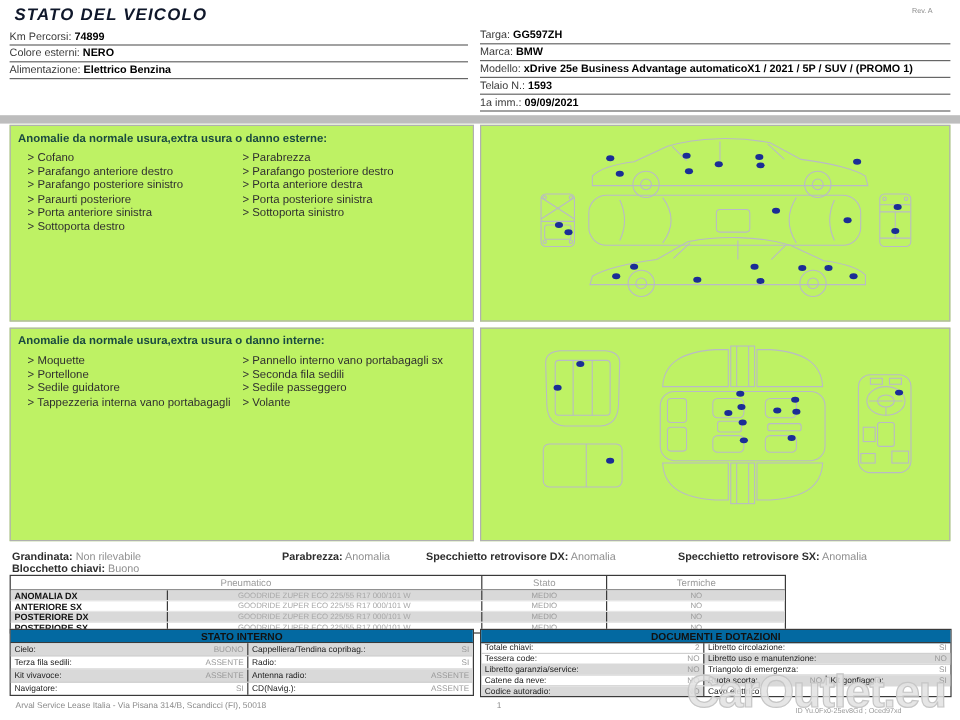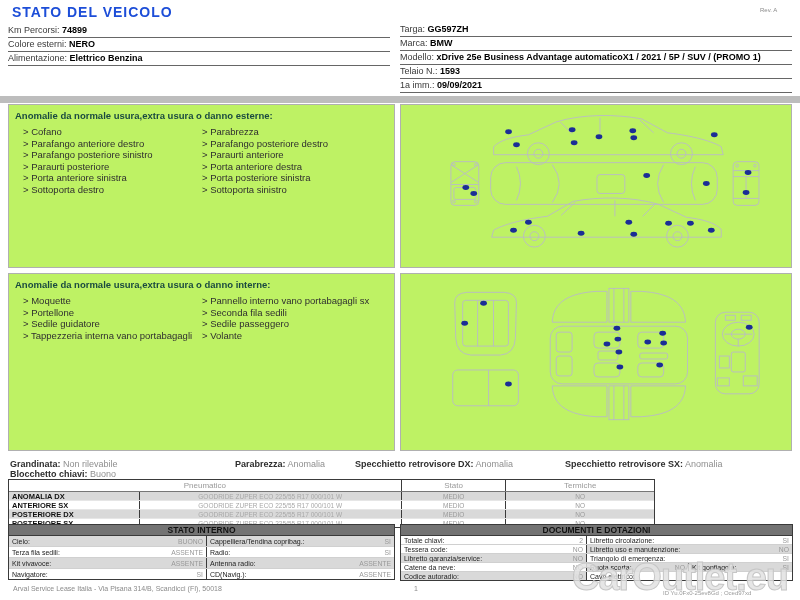--- a/index.html
+++ b/index.html
@@ -1,19 +1,19 @@
 <!DOCTYPE html>
 <html><head>
 <meta charset="utf-8">
 <style>
   html,body{margin:0;padding:0;background:#fff;}
   .page{position:relative;width:800px;height:600px;background:#fff;overflow:hidden;
         font-family:"Liberation Sans", sans-serif;color:#222;}
   .title{position:absolute;left:12px;top:4px;font-size:14px;font-weight:bold;
-         letter-spacing:1px;color:#1d4ed8;}
+         letter-spacing:1px;color:#0f172a;font-style:italic;}
   .rev{position:absolute;left:760px;top:7px;font-size:6px;color:#8a8a8a;}
   .info{position:absolute;font-size:9px;line-height:11px;}
   .info-left{left:8px;top:25px;width:382px;}
   .info-right{left:400px;top:24px;width:392px;}
   .irow{border-bottom:1px solid #666;padding-bottom:1px;margin-bottom:1px;}
   .ilbl{color:#3a3a3a;}
   .ival{font-weight:bold;color:#000;}
   .bar{position:absolute;left:0;top:96px;width:800px;height:7px;background:#bdbdbd;}
   .panel{position:absolute;border:1px solid #b0b0b0;background:#bef264;box-sizing:border-box;}
   .listpanel{padding:5px 6px;}
@@ -46,21 +46,21 @@
   .gr{background:#d9d9d9;}
   .cerchi{position:absolute;left:663px;top:479px;width:132px;border:1px solid #3a3a3a;box-sizing:border-box;}
   .crow{height:8px;display:flex;align-items:center;justify-content:center;
         font-size:6.5px;color:#8f8f8f;border-bottom:1px solid #e6e6e6;}
   .crow:last-child{border-bottom:none;}
   .chead{height:11px;font-size:8px;color:#9a9a9a;border-bottom:1px solid #777;}
   
   .btable{position:absolute;top:524px;border:1px solid #3a3a3a;box-sizing:border-box;background:#fff;}
   .btable.si{left:8px;width:387px;}
   .btable.dd{left:400px;width:393px;}
-  .bhead{height:10px;background:#737373;display:flex;align-items:center;justify-content:center;
+  .bhead{height:10px;background:#0369a1;display:flex;align-items:center;justify-content:center;
          font-size:8.5px;font-weight:bold;color:#111;border-bottom:1px solid #3a3a3a;}
   .brow{display:flex;border-bottom:1px solid #d0d0d0;}
   .brow:last-child{border-bottom:none;}
   .si .brow{height:10px;}
   .dd .brow{height:8px;}
   .bcell{display:flex;align-items:center;box-sizing:border-box;padding:0 3px;overflow:hidden;white-space:nowrap;}
   .bcell + .bcell{border-left:1px solid #3a3a3a;}
   .blbl{font-size:7px;color:#222;}
   .bval{margin-left:auto;font-size:6.8px;color:#999;}
   .si .bcell.l{width:197px;} .si .bcell.r{width:188px;}
@@ -103,21 +103,20 @@
         <div class="item">Cofano</div>
         <div class="item">Parafango anteriore destro</div>
         <div class="item">Parafango posteriore sinistro</div>
         <div class="item">Paraurti posteriore</div>
         <div class="item">Porta anteriore sinistra</div>
         <div class="item">Sottoporta destro</div>
       </div>
       <div class="col">
         <div class="item">Parabrezza</div>
         <div class="item">Parafango posteriore destro</div>
-        <div class="item">Paraurti anteriore</div>
         <div class="item">Porta anteriore destra</div>
         <div class="item">Porta posteriore sinistra</div>
         <div class="item">Sottoporta sinistro</div>
       </div>
     </div>
   </div>
 
   <div class="panel extd">
     <svg class="dsvg" viewBox="0 0 392 163" width="390" height="162">
       <g class="outline">

